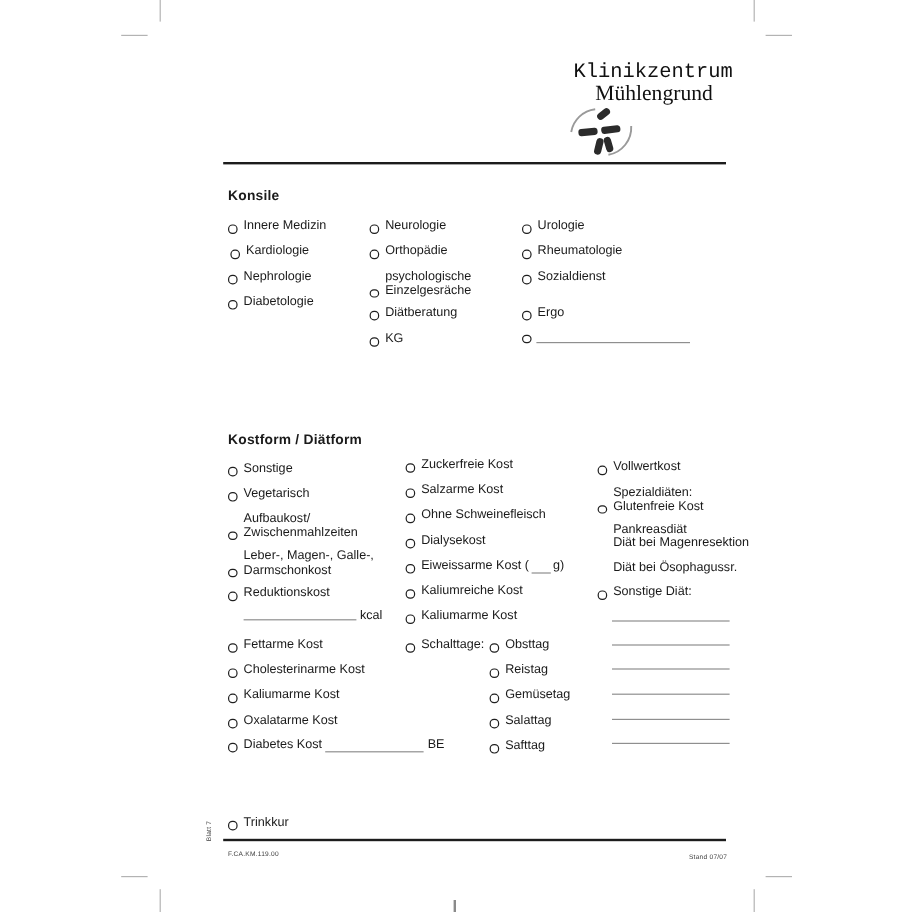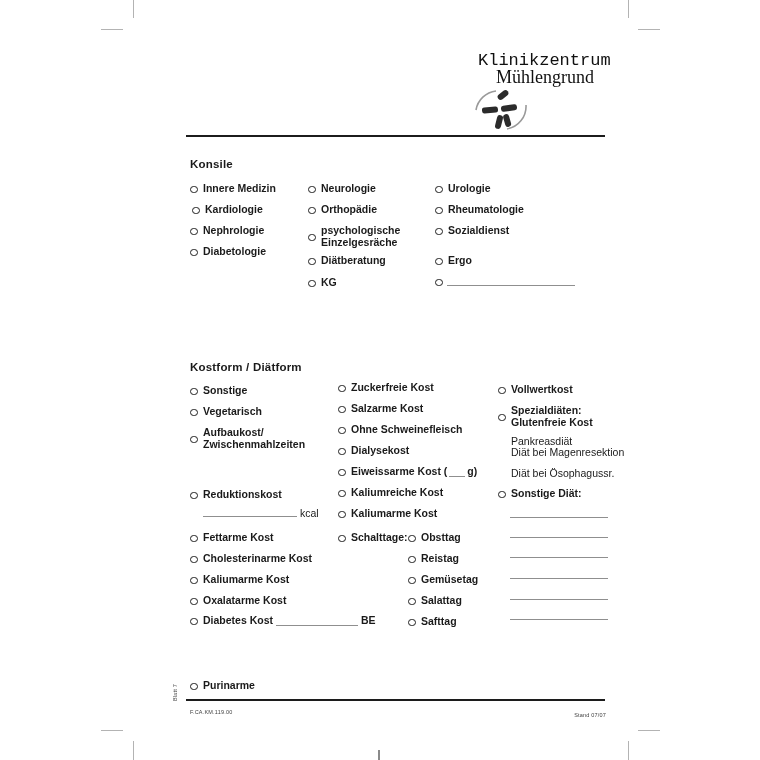--- a/index.html
+++ b/index.html
@@ -1,22 +1,22 @@
 <!DOCTYPE html>
 <html><head>
 <meta charset="utf-8">
 <style>
   html,body{margin:0;padding:0;background:#ffffff;}
   .page{position:relative;width:760px;height:760px;background:#fff;overflow:hidden;
         font-family:"Liberation Sans",sans-serif;color:#1a1a1a;}
   .crop{position:absolute;background:#b3b3b3;}
   .rule{position:absolute;background:#1c1c1c;height:1.8px;}
   .h{position:absolute;font-weight:bold;font-size:11.5px;letter-spacing:.2px;}
-  .row{position:absolute;display:flex;align-items:center;font-size:10.5px;
-       line-height:11.5px;white-space:nowrap;font-weight:bold;}
+  .row{position:absolute;display:flex;align-items:flex-end;font-size:10.5px;
+       line-height:11.5px;white-space:nowrap;}
   .cb{box-sizing:border-box;width:7.5px;height:7.5px;border:1.2px solid #1f1f1f;
       border-radius:50%;margin-right:5.5px;margin-top:1.5px;flex:none;background:#fff;}
   .ml span{display:block;}
   .fill{position:absolute;border-bottom:1px solid #8f8f8f;}
   .ln{border-bottom:1px solid #8f8f8f;height:9px;margin:0 3px;flex:none;}
   .txt{position:absolute;font-size:10.5px;line-height:11.5px;white-space:nowrap;}
   .tiny{position:absolute;font-size:5.5px;color:#3d3d3d;letter-spacing:.2px;white-space:nowrap;}
   .brand1{position:absolute;font-family:Liberation Mono, monospace;font-size:17px;color:#101010;white-space:nowrap;}
   .brand2{position:absolute;font-family:"Liberation Serif",serif;font-size:18px;color:#101010;white-space:nowrap;}
   .vert{position:absolute;transform-origin:0 0;transform:rotate(-90deg);}
@@ -124,20 +124,27 @@
     <span class="cb"></span>
     <span>Vegetarisch</span>
   </div>
   <div class="row" style="left:190px;top:427px">
     <span class="cb"></span>
     <span class="ml">
       <span>Aufbaukost/</span>
       <span>Zwischenmahlzeiten</span>
     </span>
   </div>
+  <div class="row" style="left:190px;top:458px">
+    <span class="cb"></span>
+    <span class="ml">
+      <span>Leber-, Magen-, Galle-,</span>
+      <span>Darmschonkost</span>
+    </span>
+  </div>
   <div class="row" style="left:190px;top:489px">
     <span class="cb"></span>
     <span>Reduktionskost</span>
   </div>
   <div class="fill" style="left:203px;top:508px;width:94px;height:8px"></div>
   <div class="txt" style="left:300px;top:508px">kcal</div>
 
   <div class="row" style="left:190px;top:532px">
     <span class="cb"></span>
     <span>Fettarme Kost</span>
@@ -155,21 +162,21 @@
     <span>Oxalatarme Kost</span>
   </div>
   <div class="row" style="left:190px;top:615px">
     <span class="cb"></span>
     <span>Diabetes Kost</span>
     <span class="ln" style="width:82px"></span>
     <span>BE</span>
   </div>
   <div class="row" style="left:190px;top:680px">
     <span class="cb"></span>
-    <span>Purinarme</span>
+    <span>Trinkkur</span>
   </div>
 
   <div class="row" style="left:338px;top:382px">
     <span class="cb"></span>
     <span>Zuckerfreie Kost</span>
   </div>
   <div class="row" style="left:338px;top:403px">
     <span class="cb"></span>
     <span>Salzarme Kost</span>
   </div>

